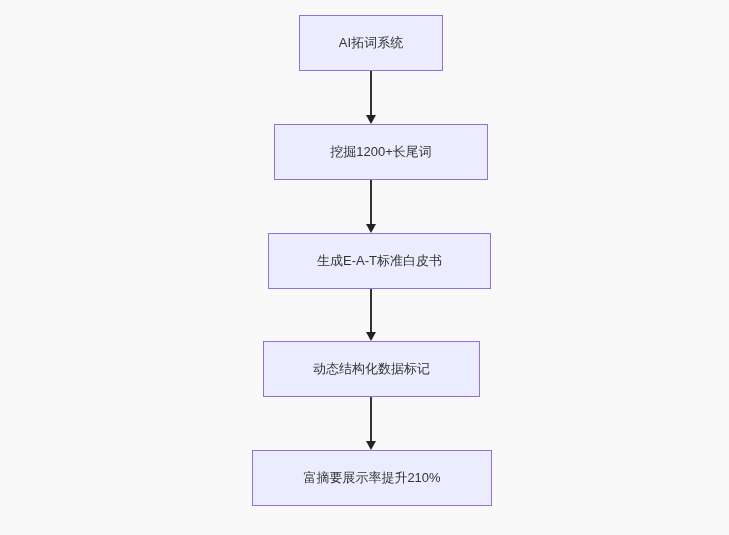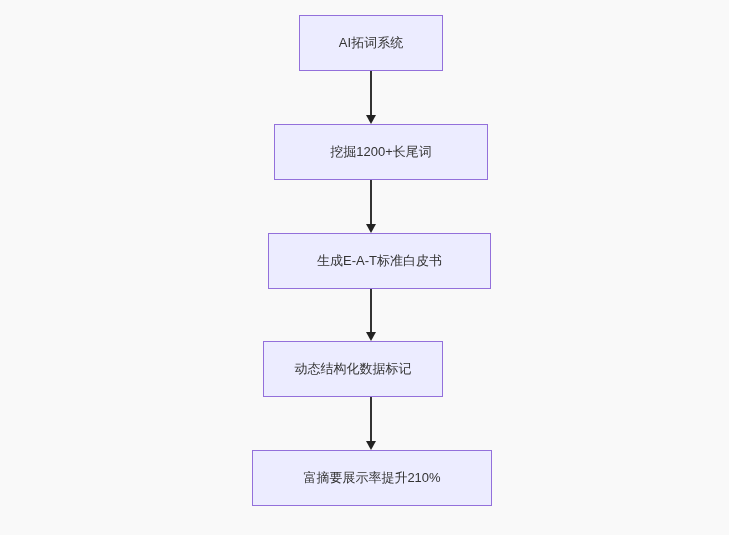--- a/index.html
+++ b/index.html
@@ -23,21 +23,21 @@
     align-items: center;
     justify-content: center;
     font-size: 13px;
     color: #333333;
     text-align: center;
     white-space: nowrap;
   }
   .node-1 { left: 299px; top: 15px;  width: 144px; height: 56px; }
   .node-2 { left: 274px; top: 124px; width: 214px; height: 56px; }
   .node-3 { left: 260px; top: 233px; width: 223px; height: 56px; margin-left: 8px; }
-  .node-4 { left: 263px; top: 341px; width: 180px; height: 56px; }
+  .node-4 { left: 263px; top: 341px; width: 217px; height: 56px; }
   .node-5 { left: 252px; top: 450px; width: 240px; height: 56px; text-align: center; }
 
   .arrow {
     position: absolute;
     left: 365px;
     width: 12px;
   }
   .arrow-1 { top: 71px;  height: 53px; }
   .arrow-2 { top: 180px; height: 53px; }
   .arrow-3 { top: 289px; height: 52px; }

